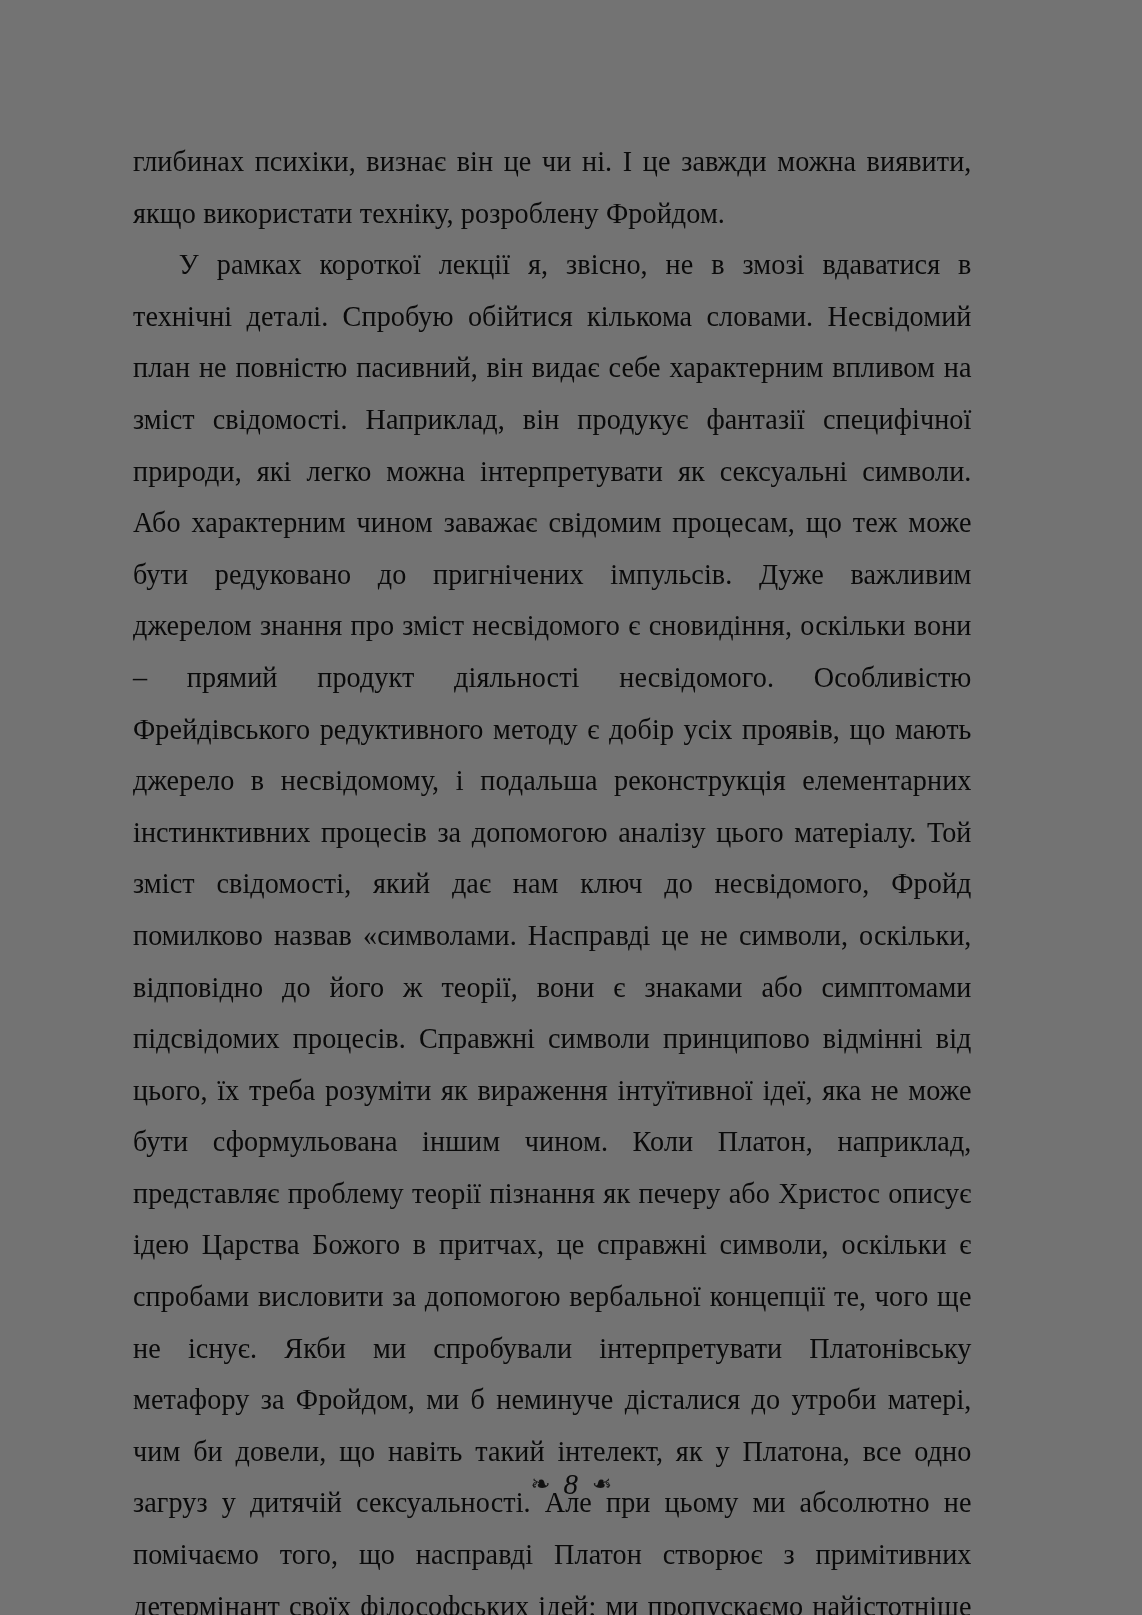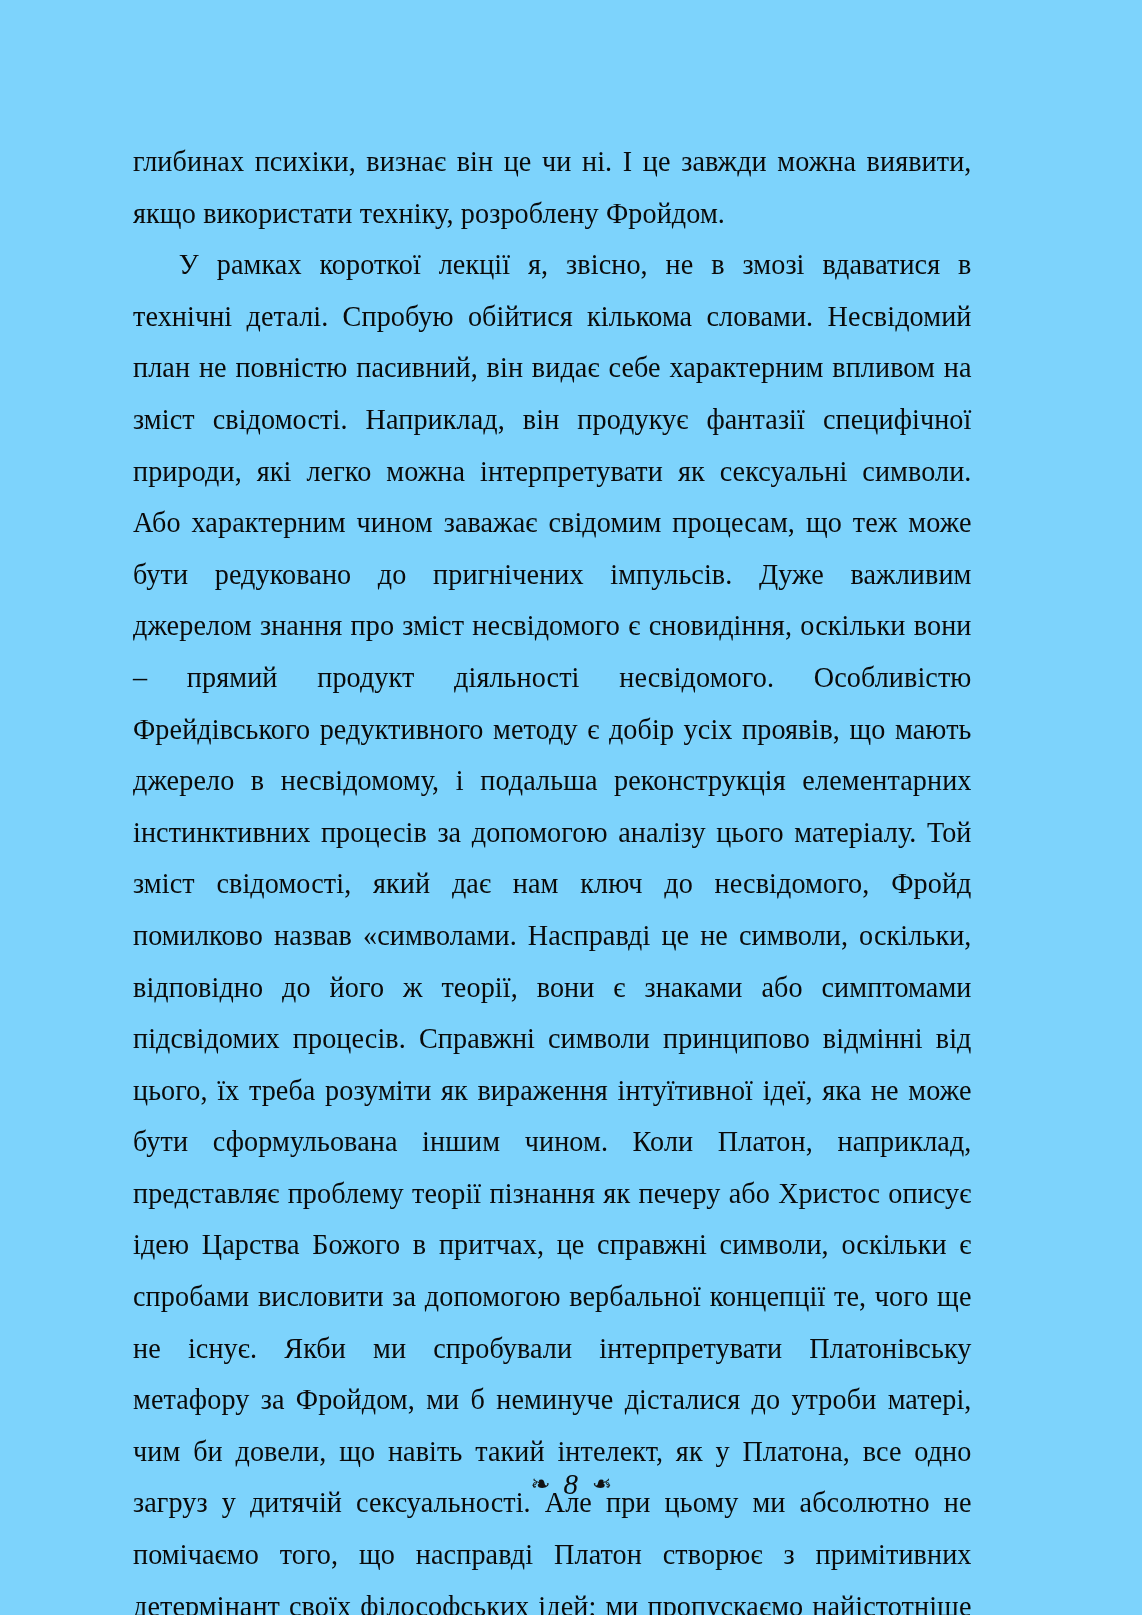--- a/index.html
+++ b/index.html
@@ -4,21 +4,21 @@
 <style>
   html, body {
     margin: 0;
     padding: 0;
     background: #ffffff;
   }
   .page {
     position: relative;
     width: 1142px;
     height: 1615px;
-    background: #7dd3fc;
+    background: #737373;
     overflow: hidden;
     box-sizing: border-box;
   }
   .textblock {
     position: absolute;
     left: 133px;
     top: 136px;
     width: 878px;
   }
   .para {

